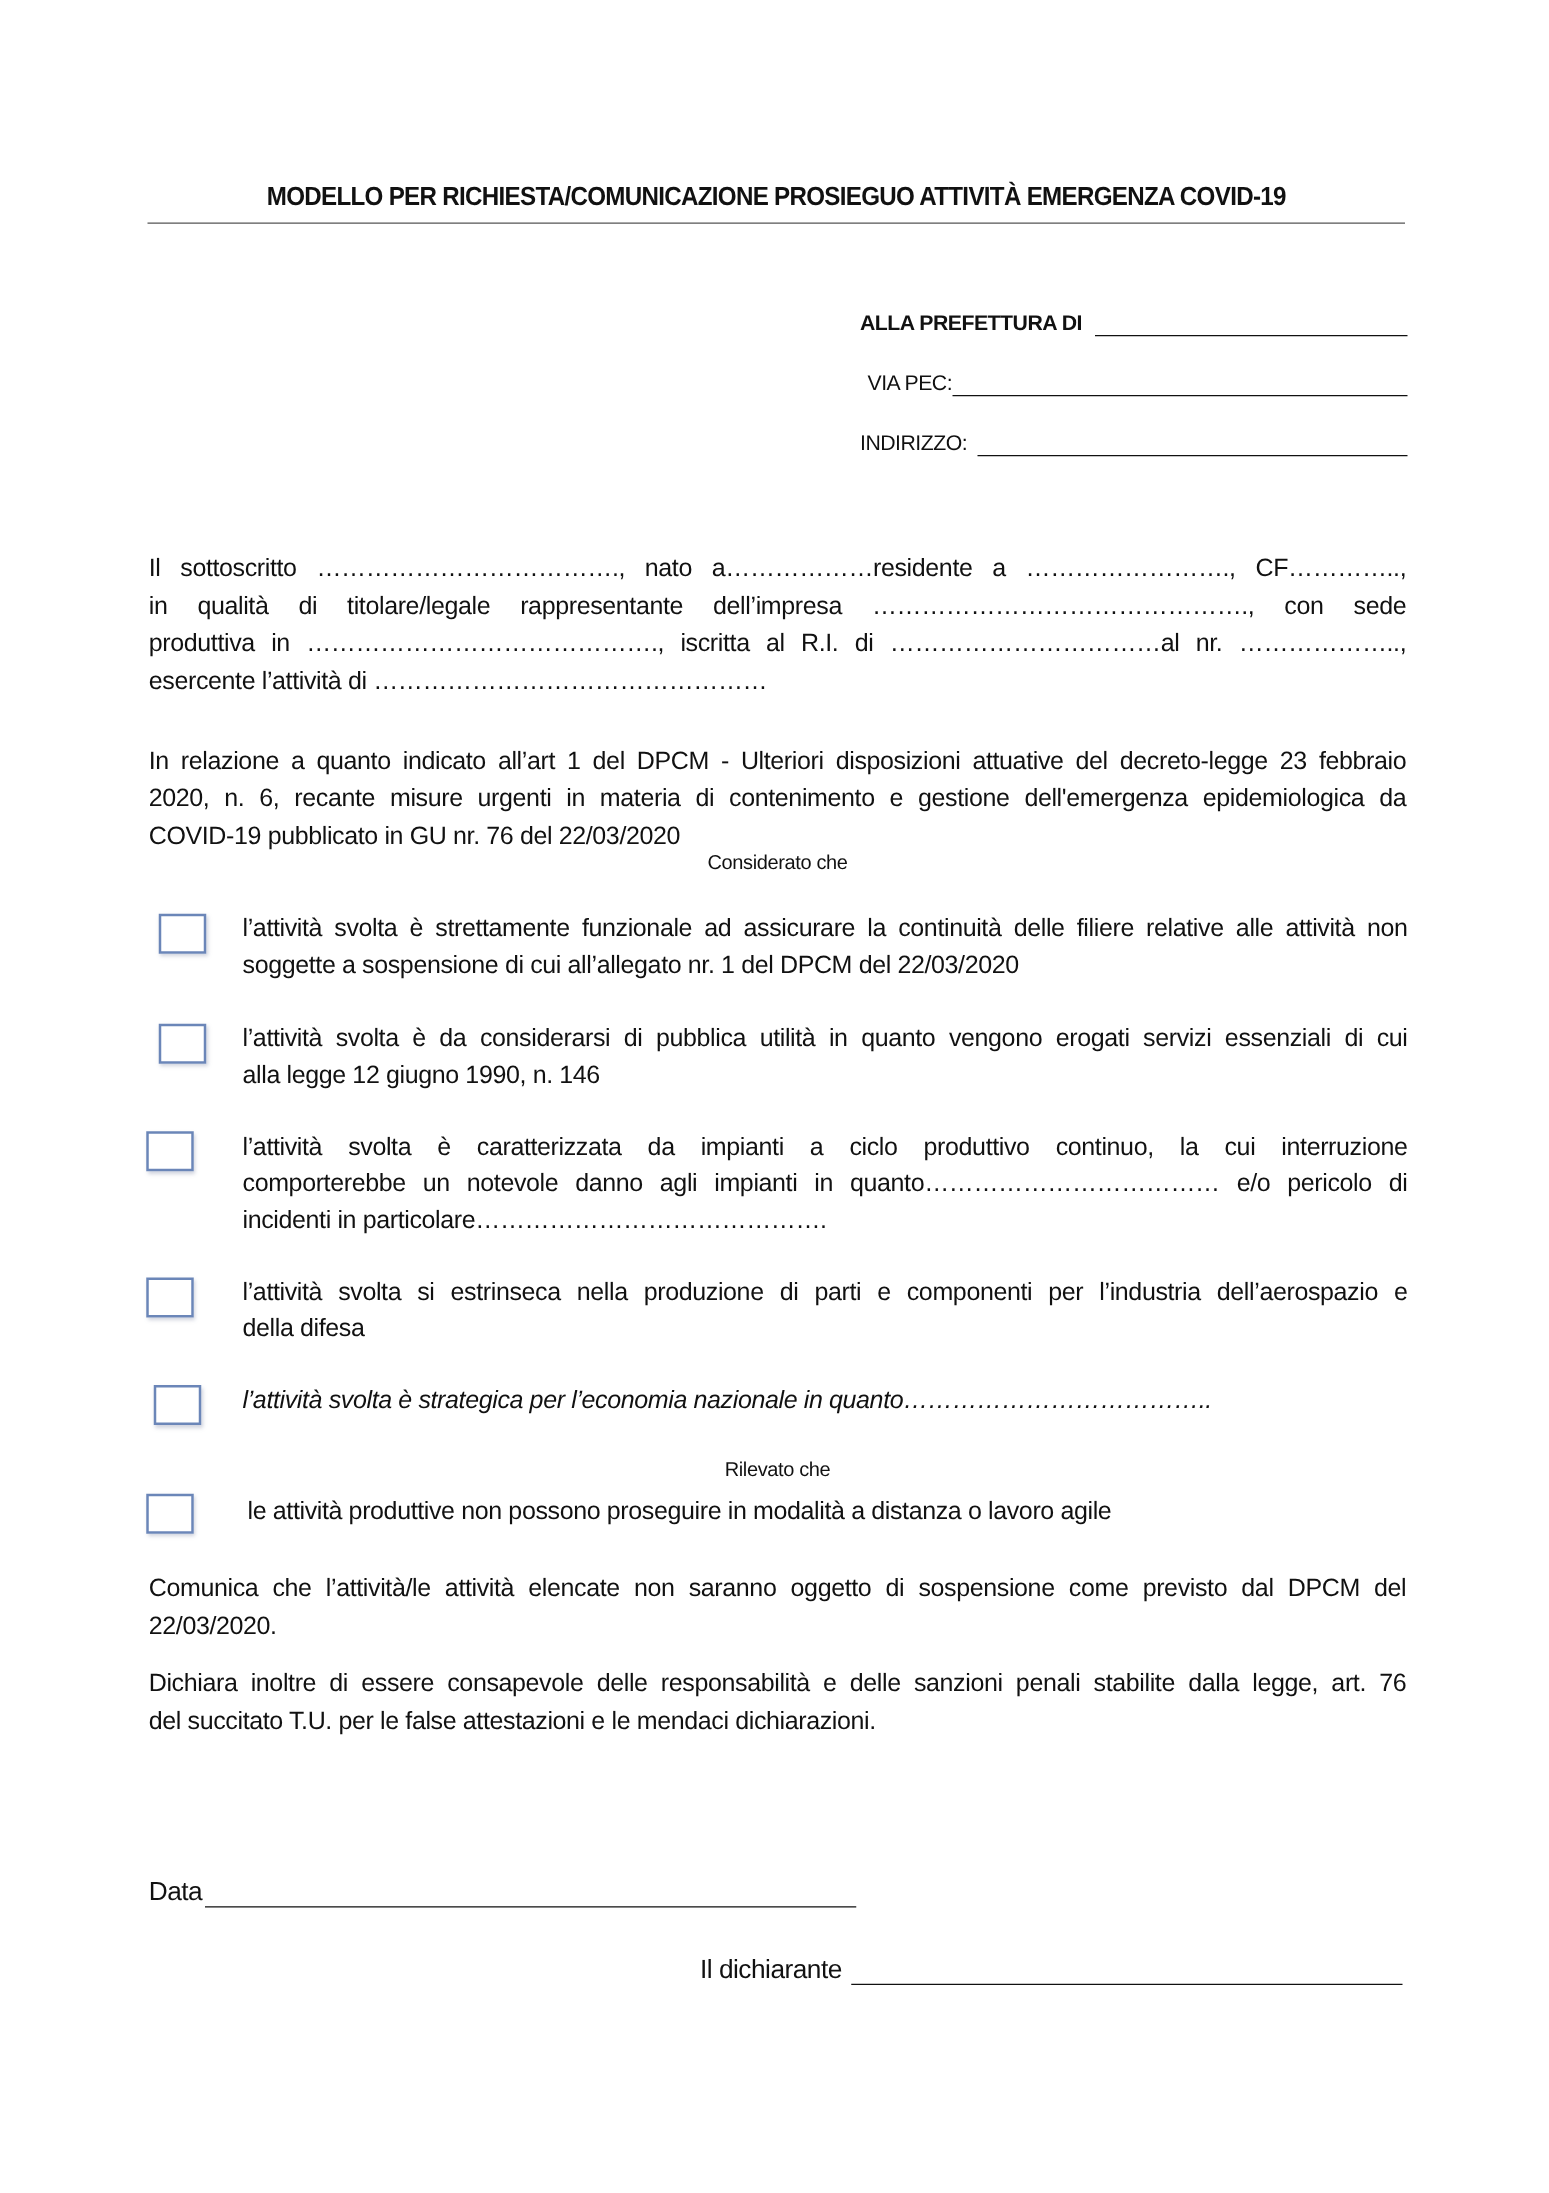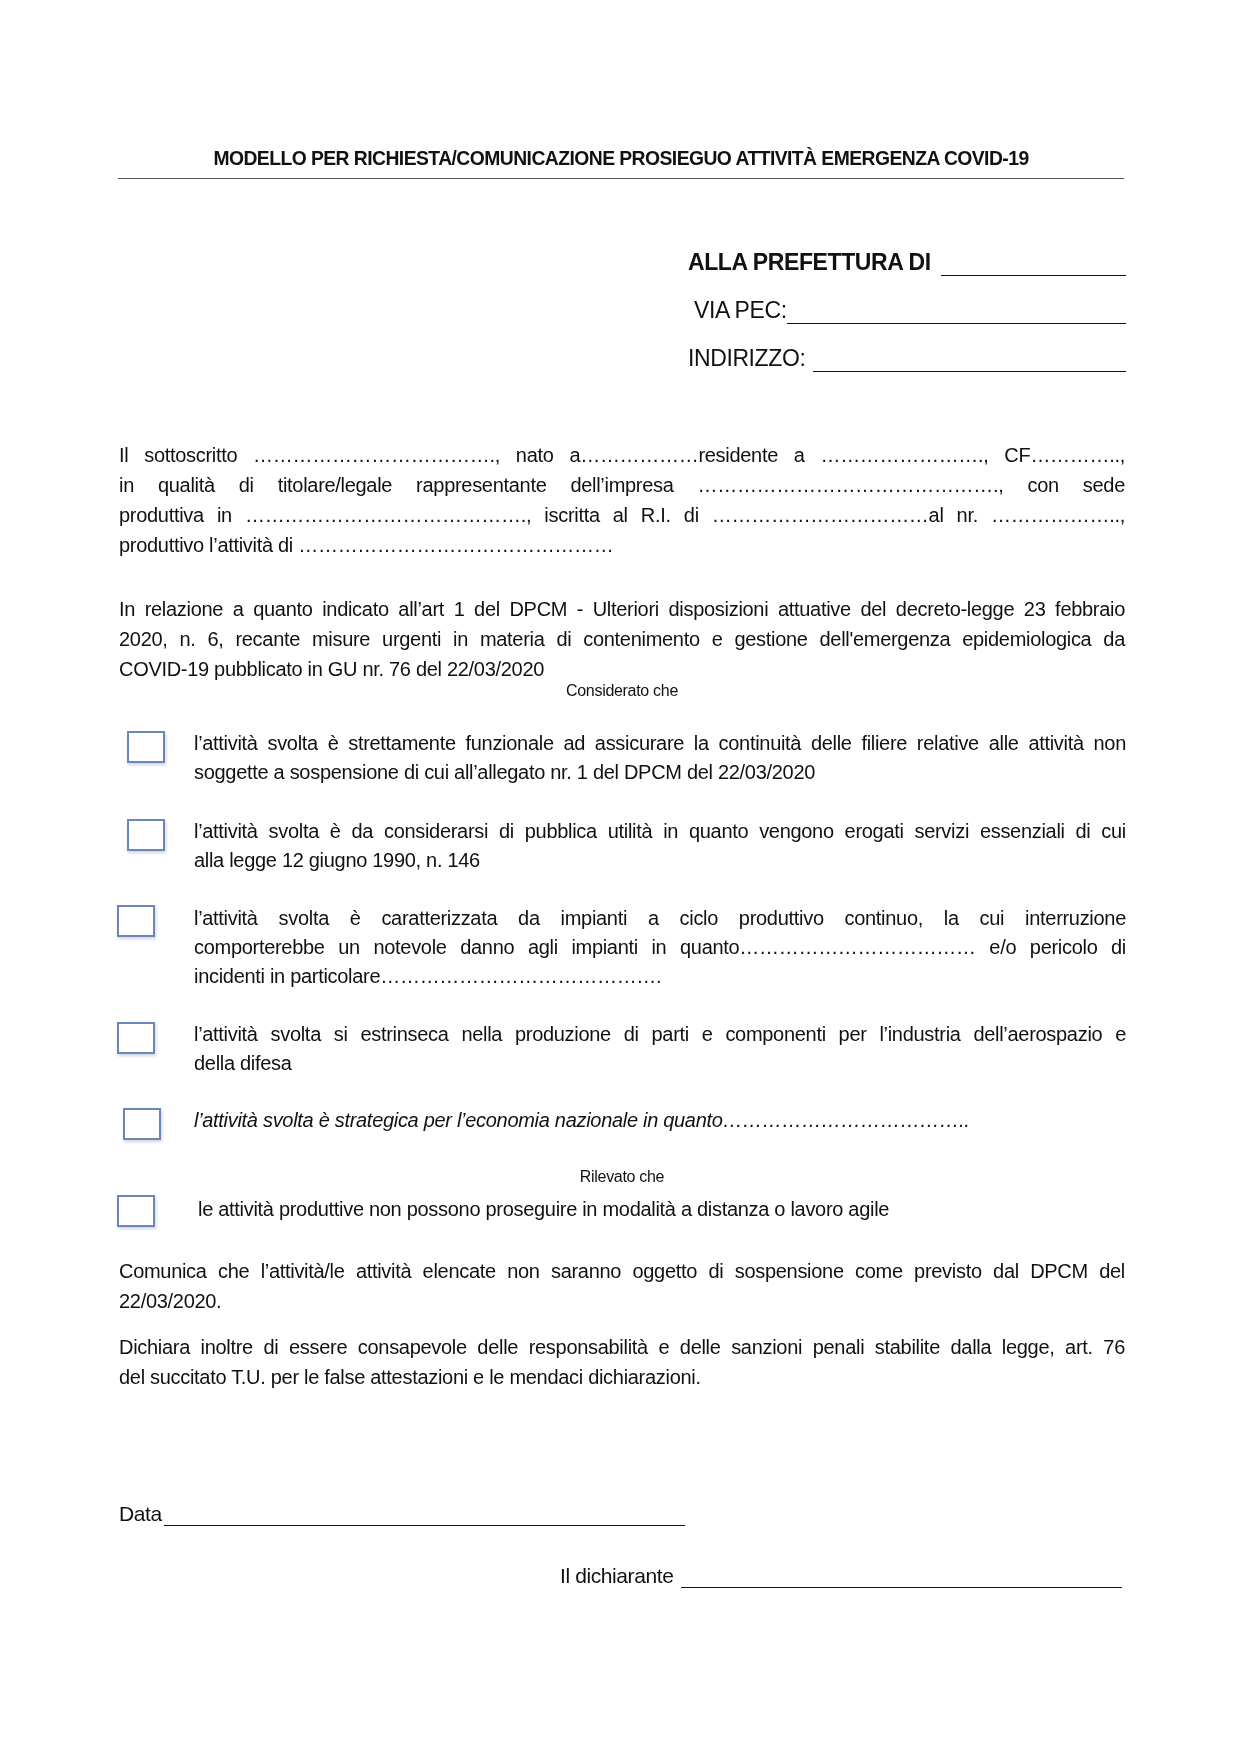--- a/index.html
+++ b/index.html
@@ -8,21 +8,21 @@
     font-family: "Liberation Sans", sans-serif; color: #111111;
   }
   .abs { position: absolute; }
   .title {
     left: 118px; top: 146px; width: 1006px; text-align: center;
     font-weight: bold; font-size: 21px; letter-spacing: -0.6px;
     transform: scaleX(0.92); transform-origin: center;
   }
   .title-rule { left: 118px; top: 178px; width: 1006px; height: 0; border-top: 1.5px solid #555; }
   .addr-line {
-    left: 688px; width: 438px; font-size: 23px; display: flex; align-items: flex-end;
+    left: 688px; width: 438px; font-size: 17px; display: flex; align-items: flex-end;
     letter-spacing: -0.4px;
   }
   .addr-line .lbl { white-space: nowrap; }
   .addr-line .fill { flex: 1; border-bottom: 1.5px solid #111; margin-left: 4px; height: 18px; }
   .bold { font-weight: bold; }
   .para {
     left: 119px; width: 1006px; font-size: 20px; line-height: 30px;
     text-align: justify; letter-spacing: -0.3px;
   }
   .para .line { display: block; text-align: justify; text-align-last: justify; white-space: nowrap; }
@@ -56,21 +56,21 @@
 </div>
 <div class="abs addr-line" style="top:345px;">
   <span class="lbl">INDIRIZZO:</span>
   <span class="fill" style="margin-left:8px;"></span>
 </div>
 
 <div class="abs para" style="top:440px;">
   <span class="line">Il sottoscritto ………………………………., nato a………………residente a ……………………., CF…………..,</span>
   <span class="line">in qualità di titolare/legale rappresentante dell’impresa ………………………………………., con sede</span>
   <span class="line">produttiva in ……………………………………., iscritta al R.I. di ……………………………al nr. ………………..,</span>
-  <span class="line last">produttivo l’attività di …………………………………………</span>
+  <span class="line last">esercente l’attività di …………………………………………</span>
 </div>
 
 <div class="abs para" style="top:594px;">
   <span class="line">In relazione a quanto indicato all’art 1 del DPCM - Ulteriori disposizioni attuative del decreto-legge 23 febbraio</span>
   <span class="line">2020, n. 6, recante misure urgenti in materia di contenimento e gestione dell'emergenza epidemiologica da</span>
   <span class="line last">COVID-19 pubblicato in GU nr. 76 del 22/03/2020</span>
 </div>
 
 <div class="abs center-head" style="top:682px;">Considerato che</div>
 

